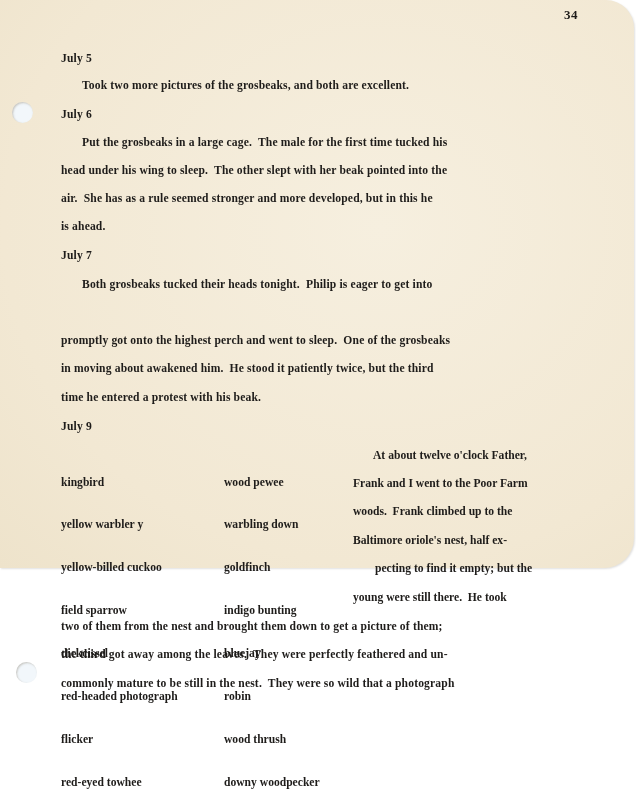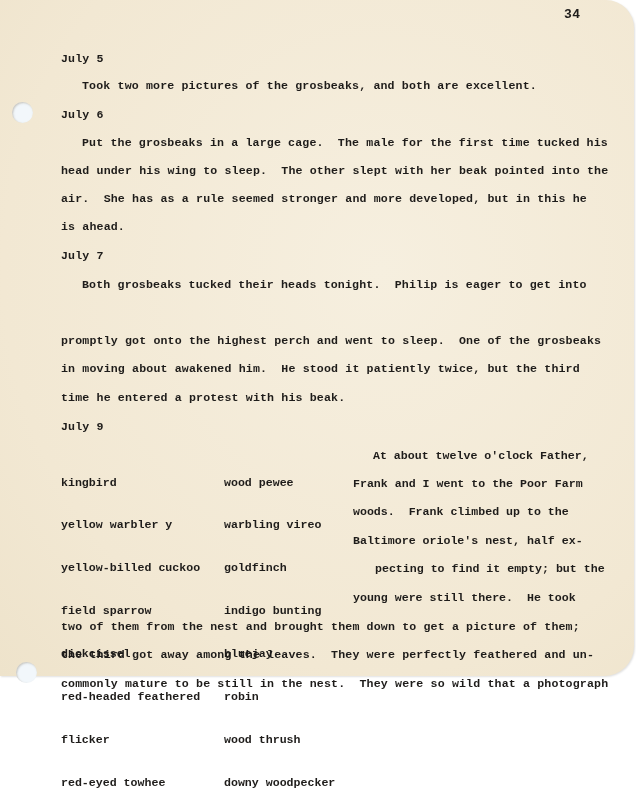--- a/index.html
+++ b/index.html
@@ -11,27 +11,27 @@
       width: 636px;
       height: 800px;
       overflow: hidden;
       position: relative;
     }
     .page {
       position: absolute;
       left: 0;
       top: 0;
       width: 634px;
-      height: 676px;
+      height: 568px;
       background: #f4ecd9;
       background-image: radial-gradient(ellipse at 60% 40%, #f6efdf 0%, #f2e8d3 70%, #eee3cb 100%);
       border-top-right-radius: 28px;
       border-bottom-right-radius: 30px;
       box-shadow: 1px 1px 2px rgba(0,0,0,0.12);
-      font-family: Liberation Mono, monospace;
+      font-family: Liberation Serif, serif;
       color: #1e1c1a;
       font-weight: bold;
     }
     .hole {
       position: absolute;
       width: 21px;
       height: 21px;
       border-radius: 50%;
       background: #f2f7fb;
       box-shadow: inset 1px 1px 2px rgba(120,110,90,0.35);
@@ -99,31 +99,31 @@
   <div class="line" style="left:61px; top:391px;">time he entered a protest with his beak.</div>
 
   <div class="line date" style="left:61px; top:420px;">July 9</div>
 
   <div class="list-col" style="left:61px; top:447px;">
     <div>kingbird</div>
     <div>yellow warbler y</div>
     <div>yellow-billed cuckoo</div>
     <div>field sparrow</div>
     <div>dickcissel</div>
-    <div>red-headed feathered</div>
+    <div>red-headed photograph</div>
     <div>flicker</div>
     <div>red-eyed towhee</div>
     
     
     
   </div>
 
   <div class="list-col" style="left:224px; top:447px;">
     <div>wood pewee</div>
-    <div>warbling vireo</div>
+    <div>warbling down</div>
     <div>goldfinch</div>
     <div>indigo bunting</div>
     <div>bluejay</div>
     <div>robin</div>
     <div>wood thrush</div>
     <div>downy woodpecker</div>
     
     
   </div>
 

